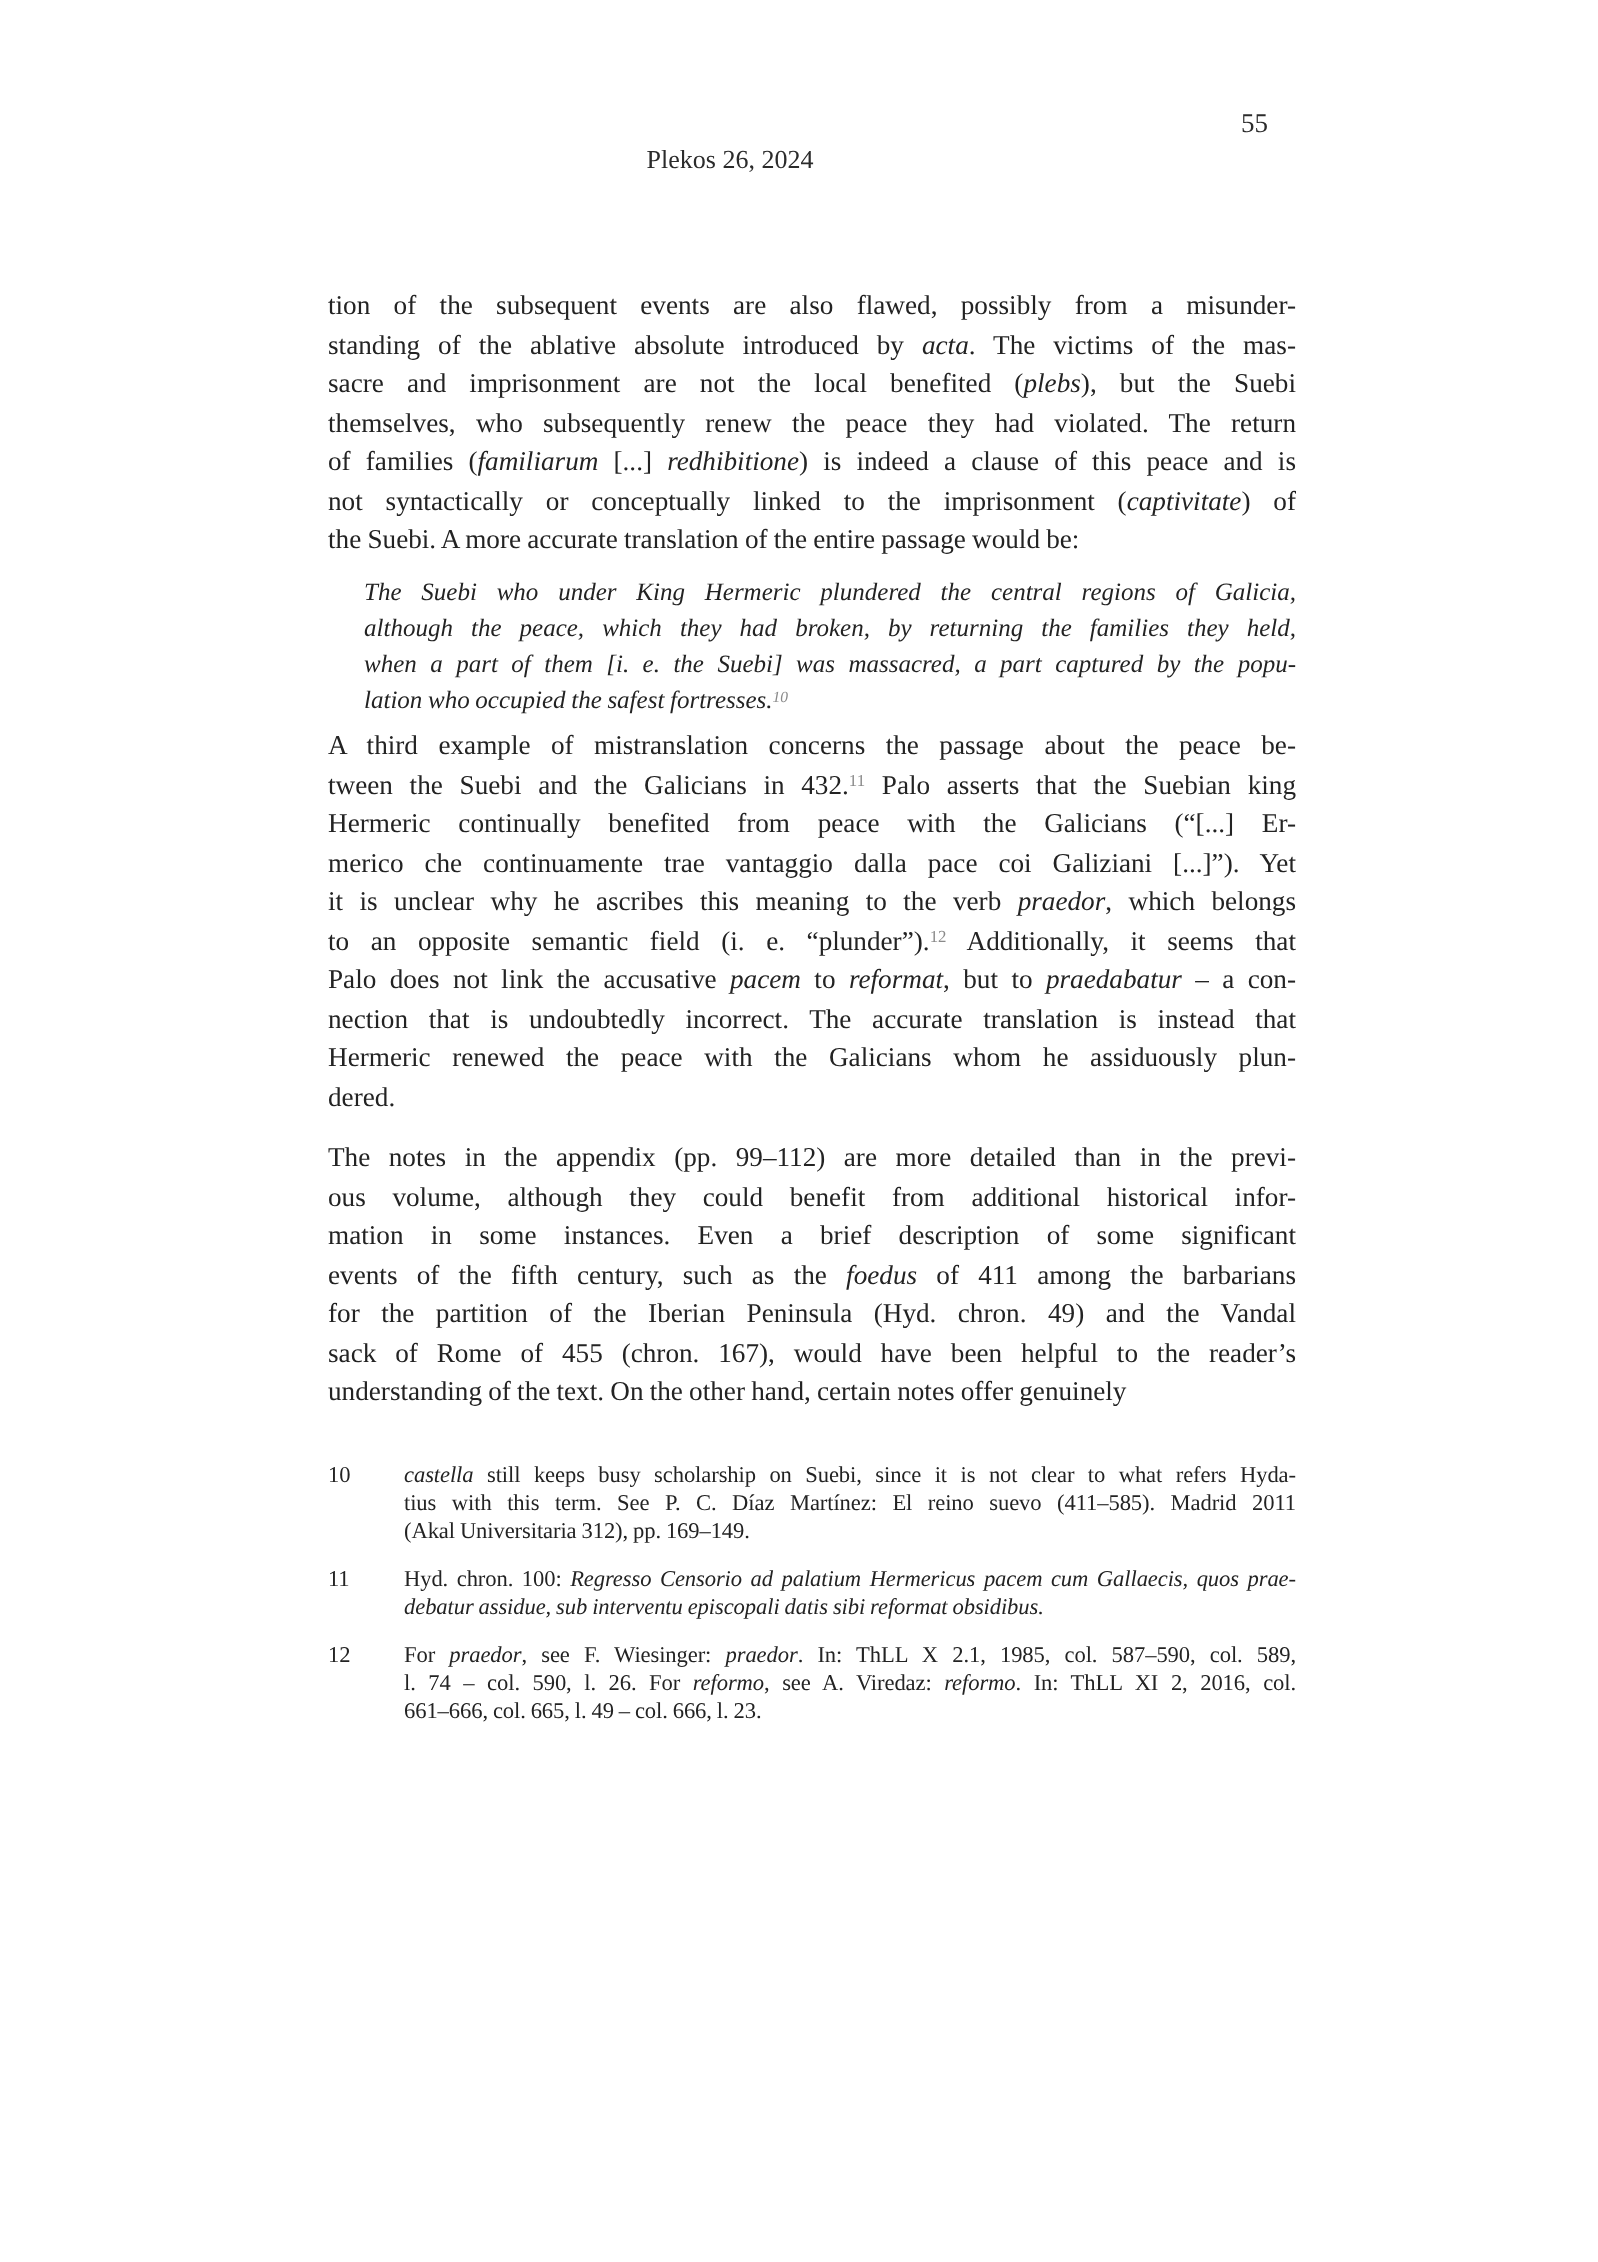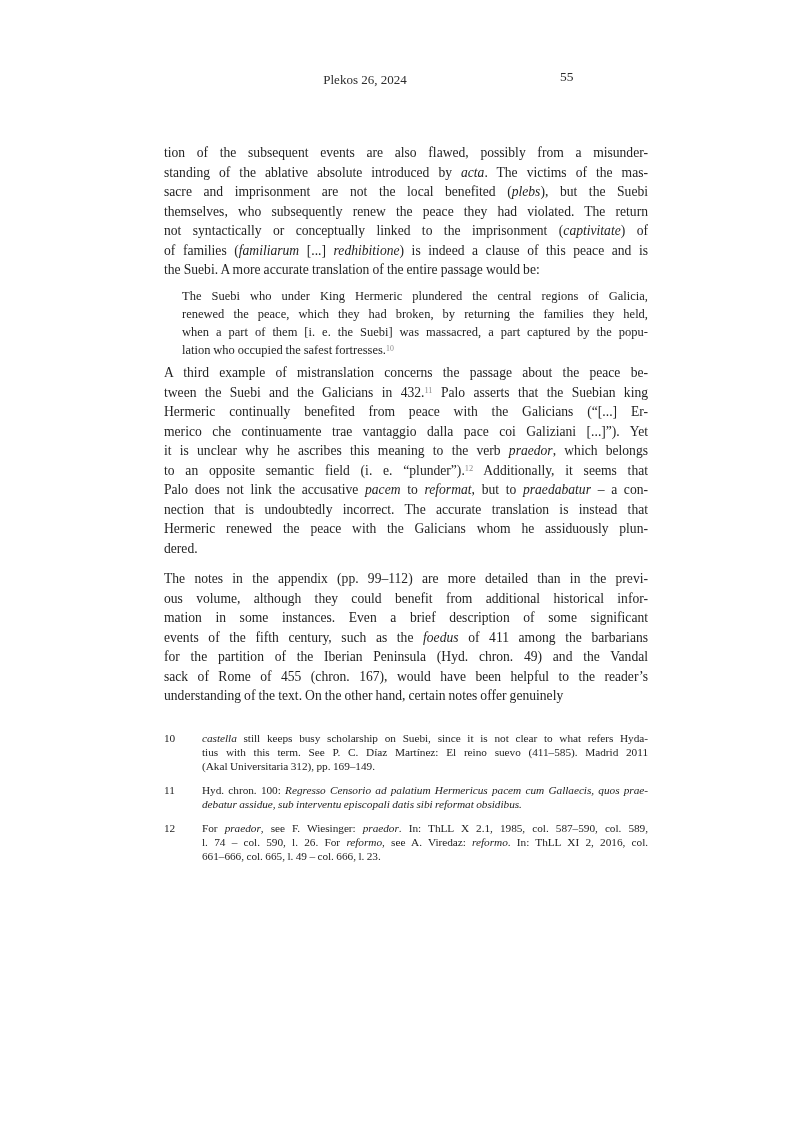--- a/index.html
+++ b/index.html
@@ -16,22 +16,22 @@
   
   #running-header {
     position: absolute;
     top: 72px; left: 0; width: 730px;
     text-align: center;
     font-size: 13px; line-height: 16px;
     color: #2b2b2b;
   }
   #page-number {
     position: absolute;
-    top: 69px; left: 560px; width: 74px;
-    text-align: left;
+    top: 54px; left: 560px; width: 74px;
+    text-align: right;
     font-size: 13.5px; line-height: 16px;
     color: #2b2b2b;
   }
   
   #body-text {
     position: absolute;
     top: 143px; left: 164px; width: 484px;
   }
   .para, .blockquote { color: #232323; }
   .para {
@@ -49,21 +49,21 @@
   .para + .blockquote { margin-top: 7px; }
   .blockquote + .para { margin-top: 4px; }
   .para + .para { margin-top: 11px; }
   .line {
     text-align: justify;
     text-align-last: justify;
     overflow: hidden;
     white-space: nowrap;
   }
   .para .line { height: 19.5px; }
-  .blockquote .line { height: 18.2px; }
+  .blockquote .line { height: 18.2px; font-style: italic; }
   .line-last { text-align-last: left; white-space: normal; }
   sup.fnref {
     font-size: 0.62em;
     line-height: 0;
     vertical-align: baseline;
     position: relative;
     top: -0.45em;
     color: #8a8a8a;
   }
   
@@ -88,27 +88,27 @@
 <div id="page">
   <div id="running-header">Plekos 26, 2024</div>
   <div id="page-number">55</div>
 
   <div id="body-text">
       <div class="para">
         <div class="line"><span>tion of the subsequent events are also flawed, possibly from a misunder-</span></div>
         <div class="line"><span>standing of the ablative absolute introduced by </span><i>acta</i><span>. The victims of the mas-</span></div>
         <div class="line"><span>sacre and imprisonment are not the local benefited (</span><i>plebs</i><span>), but the Suebi</span></div>
         <div class="line"><span>themselves, who subsequently renew the peace they had violated. The return</span></div>
+        <div class="line"><span>of families (</span><i>familiarum</i><span> [...] </span><i>redhibitione</i><span>) is indeed a clause of this peace and is</span></div>
         <div class="line"><span>not syntactically or conceptually linked to the imprisonment (</span><i>captivitate</i><span>) of</span></div>
-        <div class="line"><span>of families (</span><i>familiarum</i><span> [...] </span><i>redhibitione</i><span>) is indeed a clause of this peace and is</span></div>
         <div class="line line-last"><span>the Suebi. A more accurate translation of the entire passage would be:</span></div>
       </div>
       <div class="blockquote">
         <div class="line"><span>The Suebi who under King Hermeric plundered the central regions of Galicia,</span></div>
-        <div class="line"><span>renewed the peace, which they had broken, by returning the families they held,</span></div>
+        <div class="line"><span>although the peace, which they had broken, by returning the families they held,</span></div>
         <div class="line"><span>when a part of them [i. e. the Suebi] was massacred, a part captured by the popu-</span></div>
         <div class="line line-last"><span>lation who occupied the safest fortresses.</span><sup class="fnref">10</sup></div>
       </div>
       <div class="para">
         <div class="line"><span>A third example of mistranslation concerns the passage about the peace be-</span></div>
         <div class="line"><span>tween the Suebi and the Galicians in 432.</span><sup class="fnref">11</sup><span> Palo asserts that the Suebian king</span></div>
         <div class="line"><span>Hermeric continually benefited from peace with the Galicians (“[...] Er-</span></div>
         <div class="line"><span>merico che continuamente trae vantaggio dalla pace coi Galiziani [...]”). Yet</span></div>
         <div class="line"><span>it is unclear why he ascribes this meaning to the verb </span><i>praedor</i><span>, which belongs</span></div>
         <div class="line"><span>to an opposite semantic field (i. e. “plunder”).</span><sup class="fnref">12</sup><span> Additionally, it seems that</span></div>

